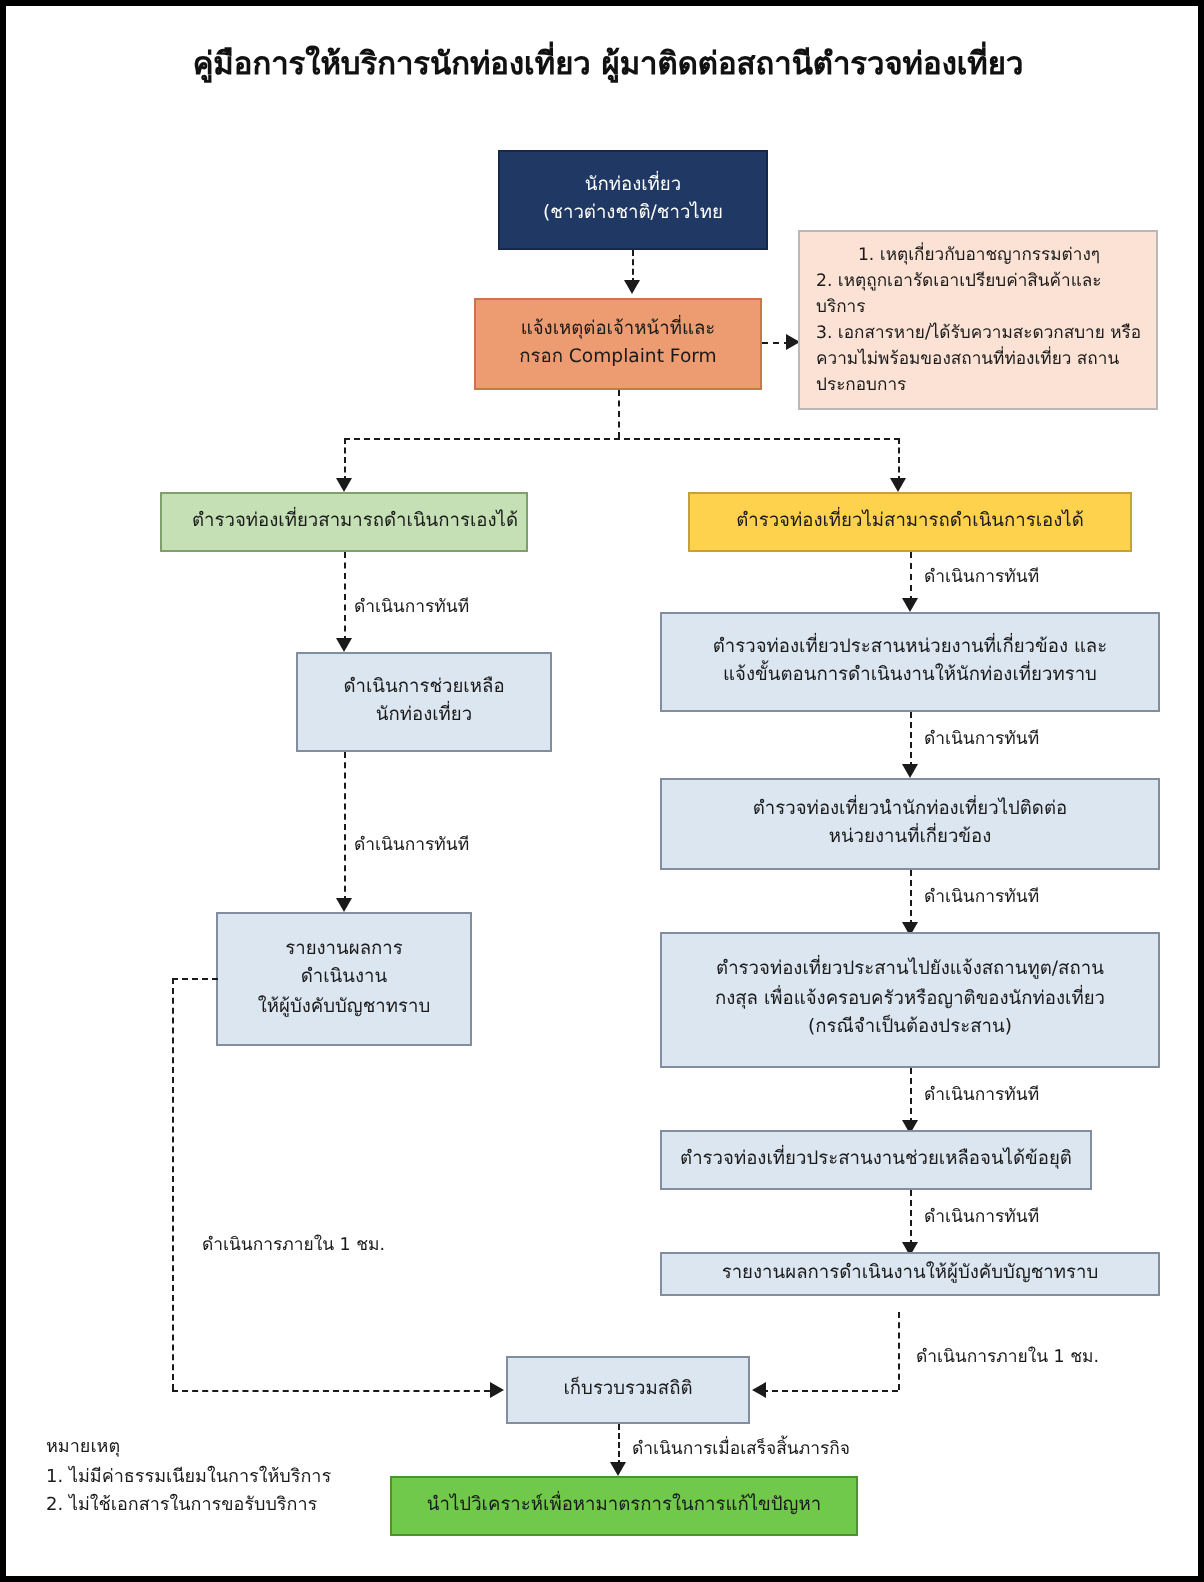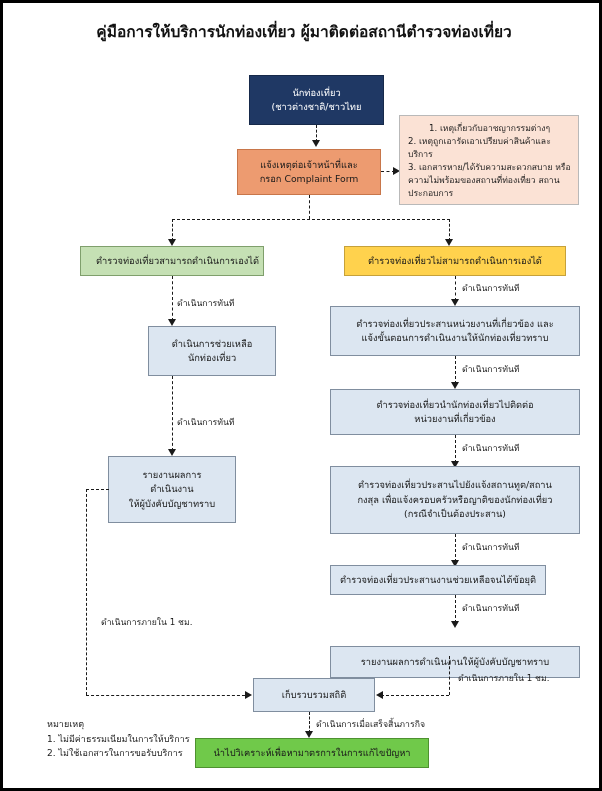--- a/index.html
+++ b/index.html
@@ -76,21 +76,21 @@
   .elabel{
     position:absolute;
     font-size:8.7px;color:#1a1a1a;
     white-space:nowrap;
   }
 
   #notes{
     position:absolute;left:20px;top:714px;
     font-size:9px;line-height:1.62;color:#1a1a1a;
   }
-  #notes div{white-space:nowrap;margin-left:24px;}
+  #notes div{white-space:nowrap;}
 </style>
 </head>
 <body>
 
 <div id="page">
 
   <div id="title">คู่มือการให้บริการนักท่องเที่ยว ผู้มาติดต่อสถานีตำรวจท่องเที่ยว</div>
 
   <div class="box navy" style="left:246px;top:72px;width:135px;height:50px;">
     <span class="ln">นักท่องเที่ยว</span>
@@ -187,21 +187,21 @@
   <div class="elabel" style="left:459px;top:537px;">ดำเนินการทันที</div>
 
   <div class="box blue" style="left:327px;top:562px;width:216px;height:30px;">
     <span class="ln">ตำรวจท่องเที่ยวประสานงานช่วยเหลือจนได้ข้อยุติ</span>
   </div>
 
   <div class="vline" style="left:452px;top:592px;height:28px;"></div>
   <div class="arrow-d" style="left:448px;top:618px;"></div>
   <div class="elabel" style="left:459px;top:598px;">ดำเนินการทันที</div>
 
-  <div class="box blue" style="left:327px;top:623px;width:250px;height:32px;margin-top:20px;">
+  <div class="box blue" style="left:327px;top:623px;width:250px;height:22px;">
     <span class="ln">รายงานผลการดำเนินงานให้ผู้บังคับบัญชาทราบ</span>
   </div>
 
   <div class="vline" style="left:446px;top:653px;height:39px;"></div>
   <div class="hline" style="left:378px;top:692px;width:68px;"></div>
   <div class="arrow-l" style="left:373px;top:688px;"></div>
   <div class="elabel" style="left:455px;top:668px;">ดำเนินการภายใน 1 ชม.</div>
 
   <div class="box blue" style="left:250px;top:675px;width:122px;height:34px;">
     <span class="ln">เก็บรวบรวมสถิติ</span>

